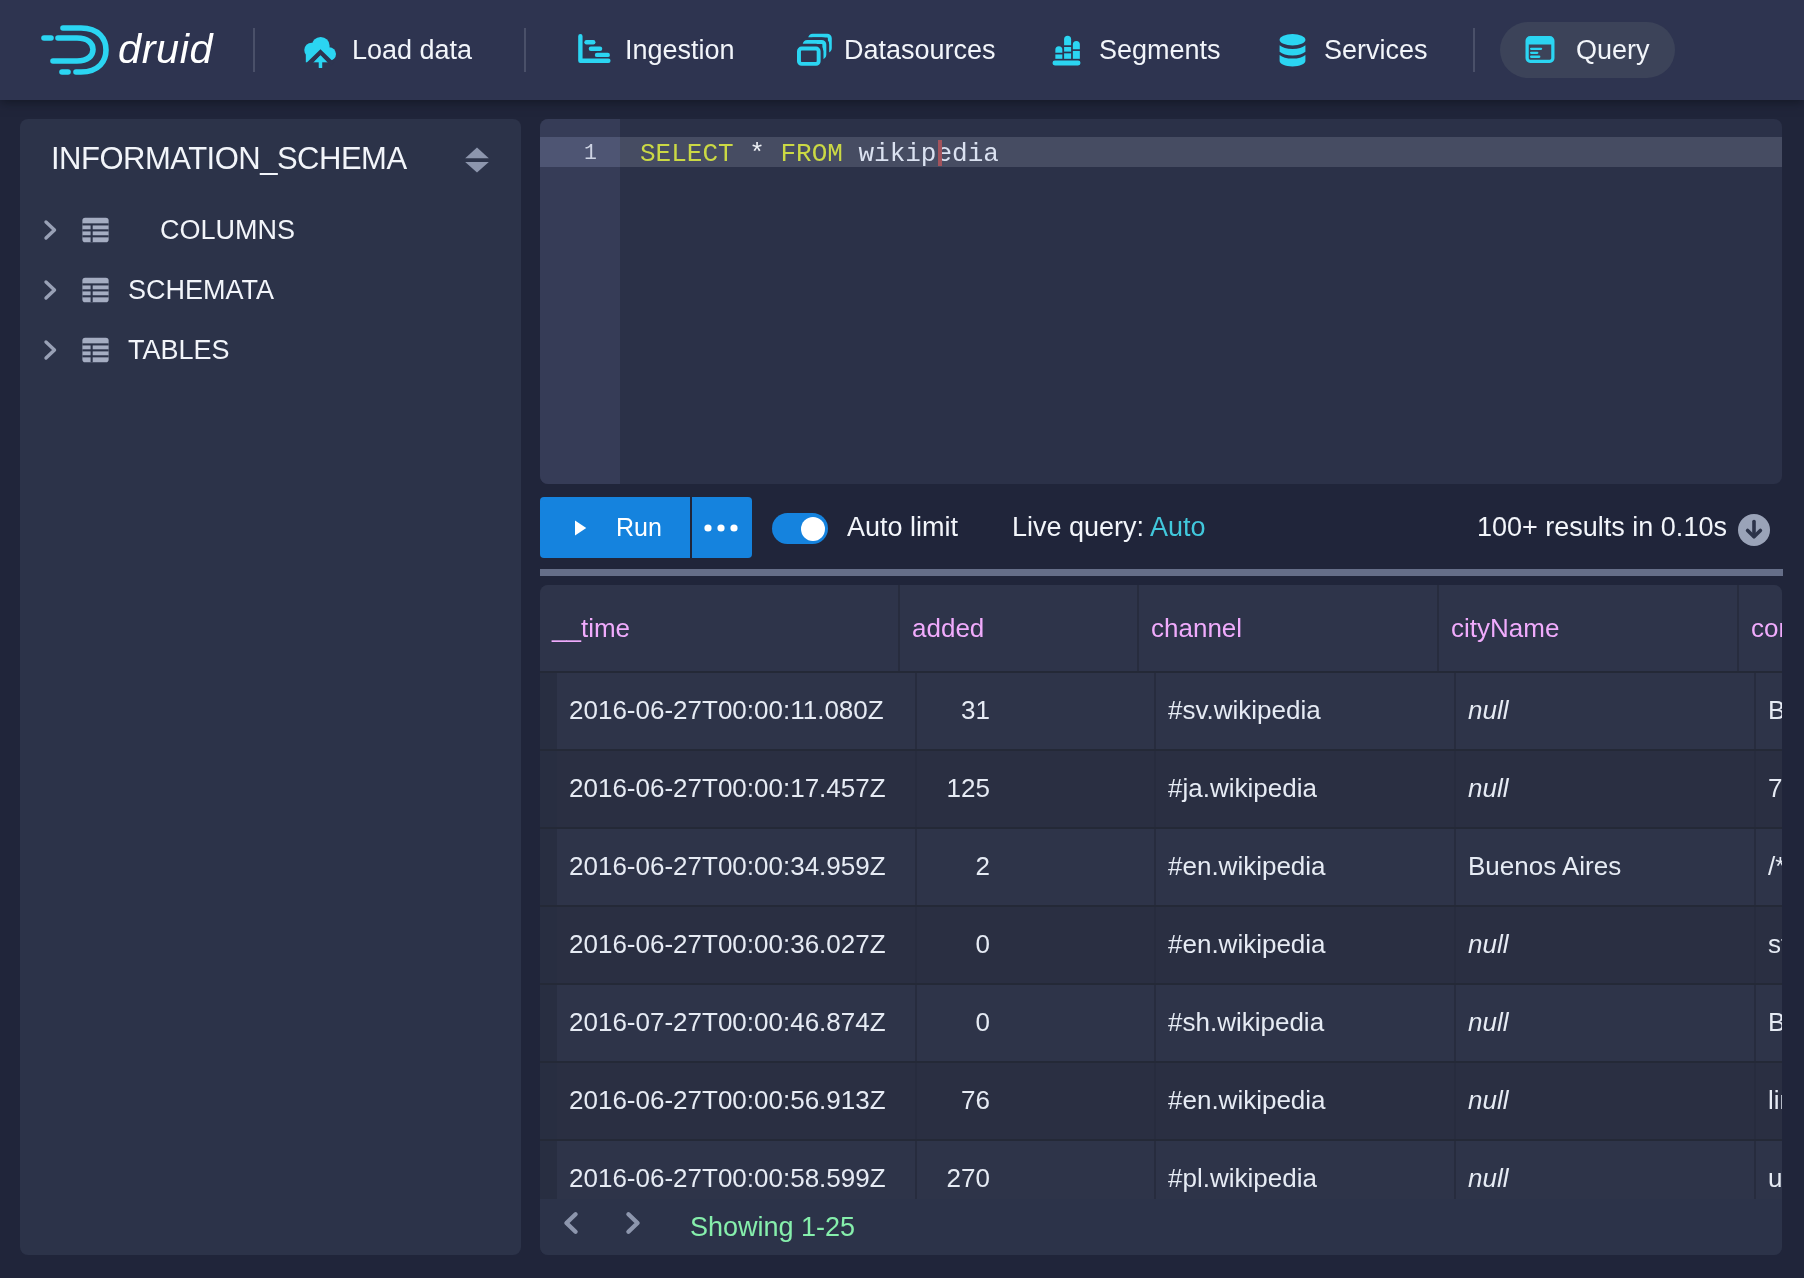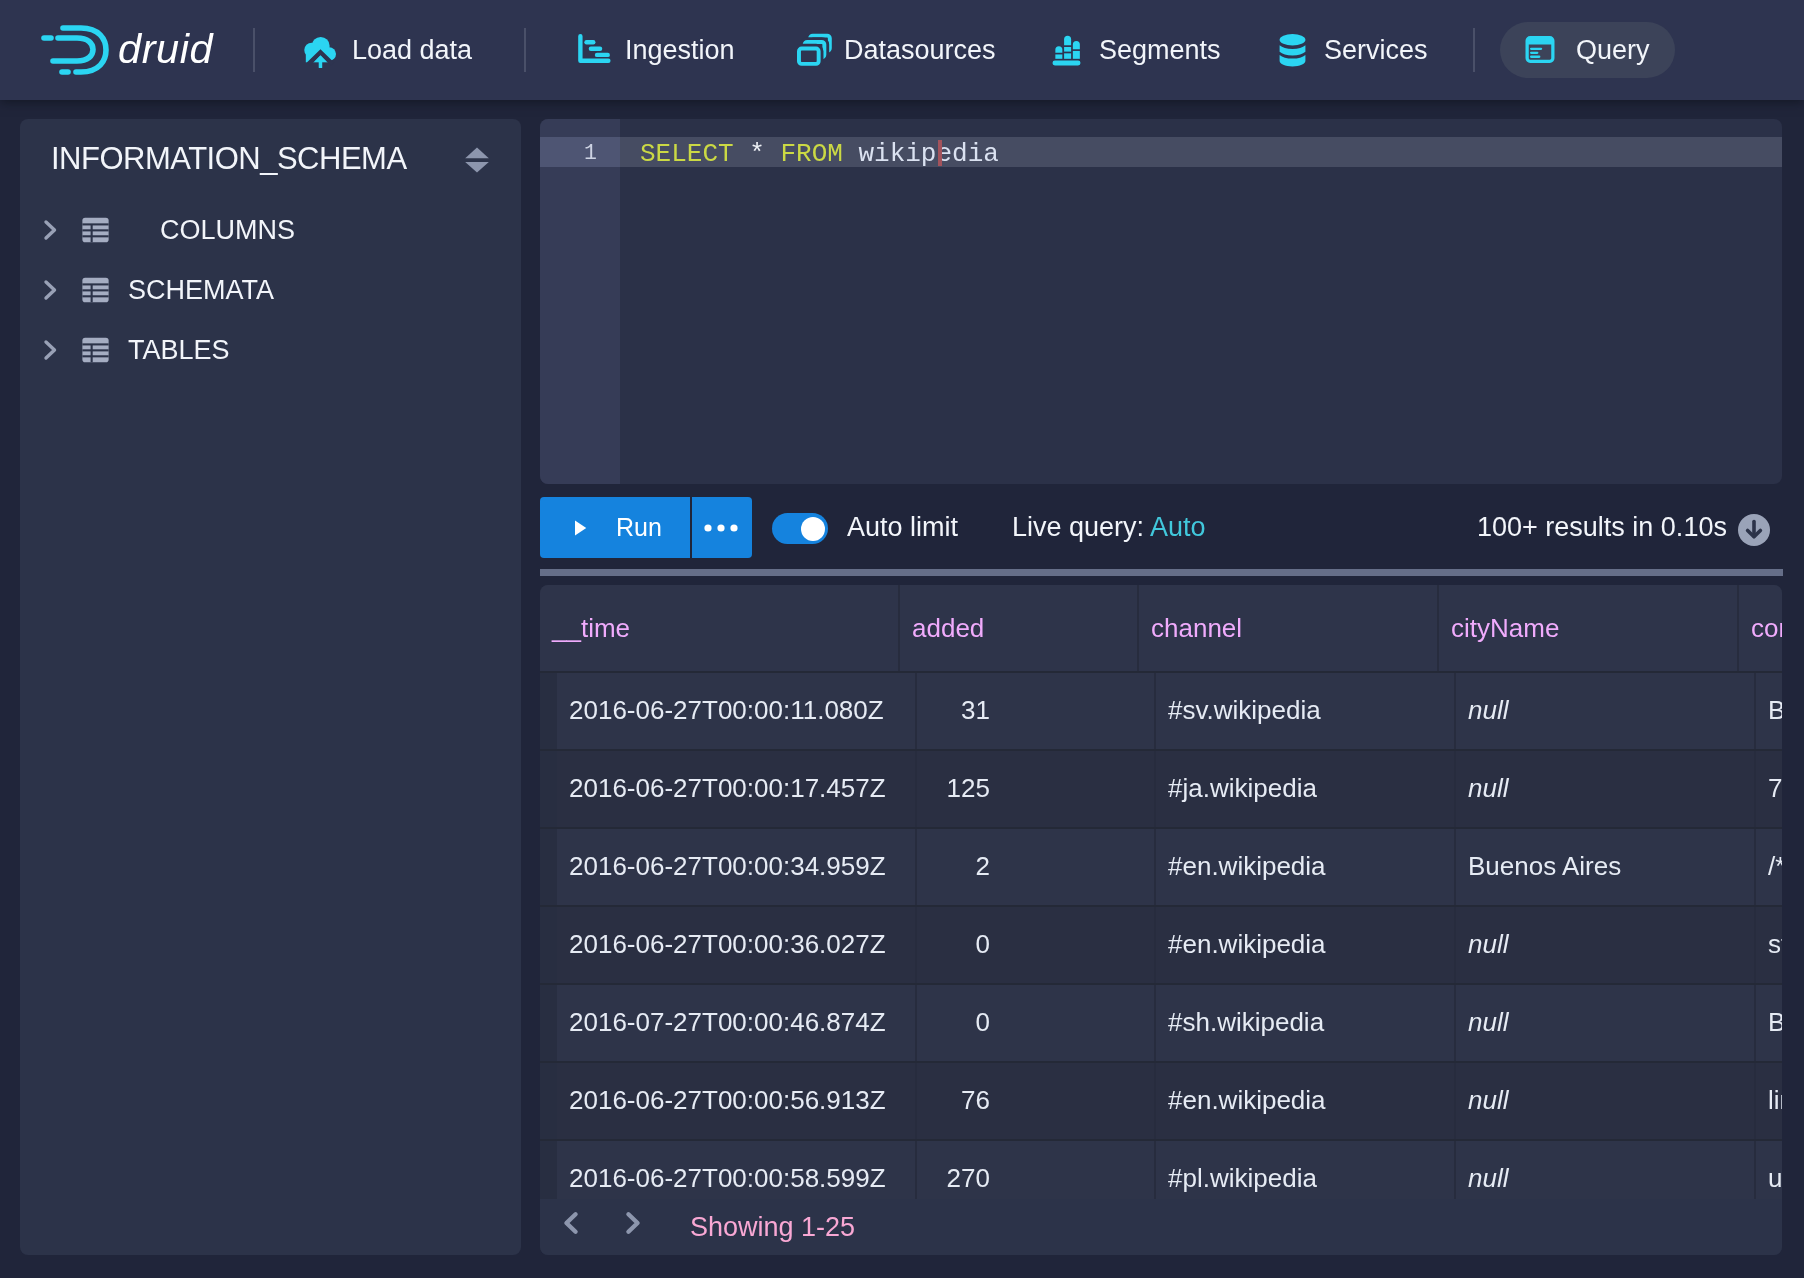--- a/index.html
+++ b/index.html
@@ -308,13 +308,13 @@
   </div>
 </div>
 
 <div id="pager"></div>
 <svg class="abs" style="left:558px; top:1209px;" width="26" height="28" viewBox="0 0 16 16">
   <path d="M10.8 2.6 L5.2 8 L10.8 13.4" stroke="#8d96ad" stroke-width="2.7" fill="none" stroke-linecap="round" stroke-linejoin="round"></path>
 </svg>
 <svg class="abs" style="left:620px; top:1209px;" width="26" height="28" viewBox="0 0 16 16">
   <path d="M5.2 2.6 L10.8 8 L5.2 13.4" stroke="#8d96ad" stroke-width="2.7" fill="none" stroke-linecap="round" stroke-linejoin="round"></path>
 </svg>
-<div class="abs" style="left:690px; top:1199px; height:56px; line-height:56px; color:#f9a8d4; font-size:27px;">Showing 1-25</div>
+<div class="abs" style="left:690px; top:1199px; height:56px; line-height:56px; color:#86efac; font-size:27px;">Showing 1-25</div>
 
 </body></html>

